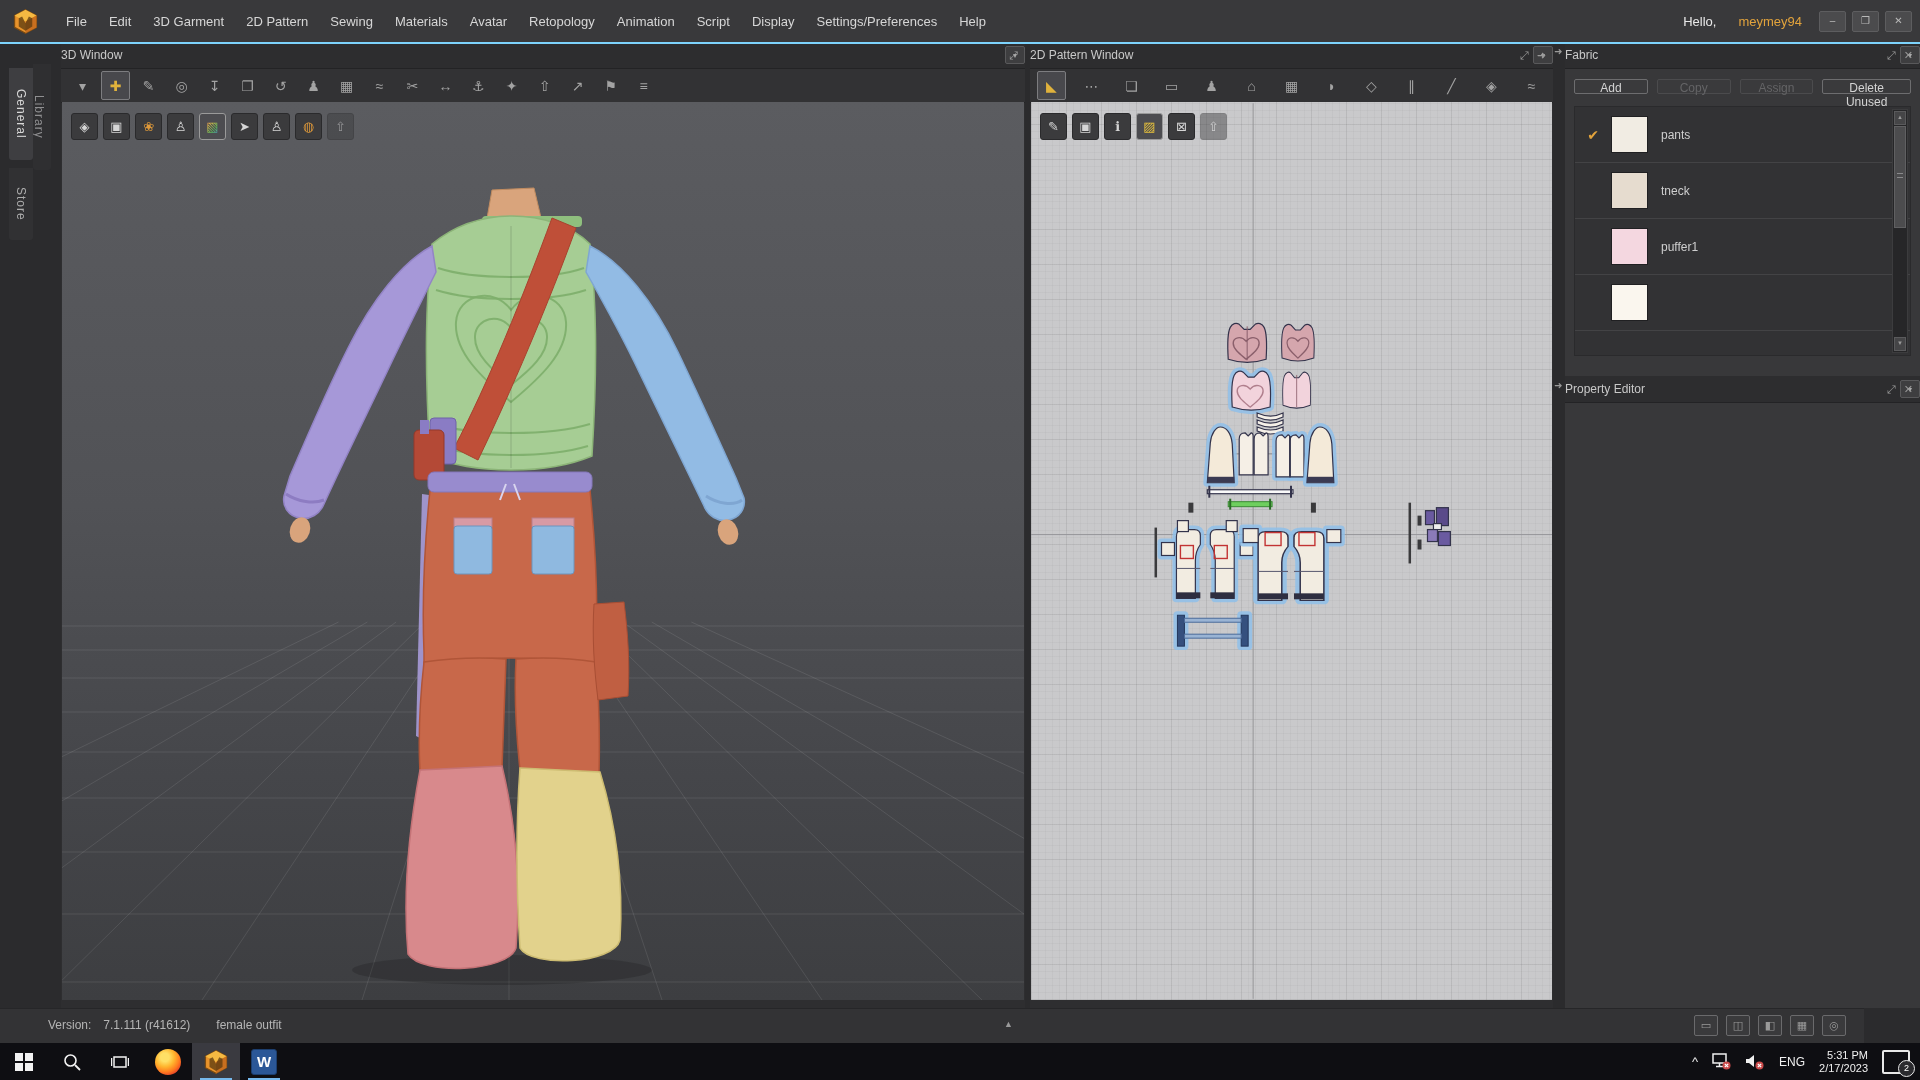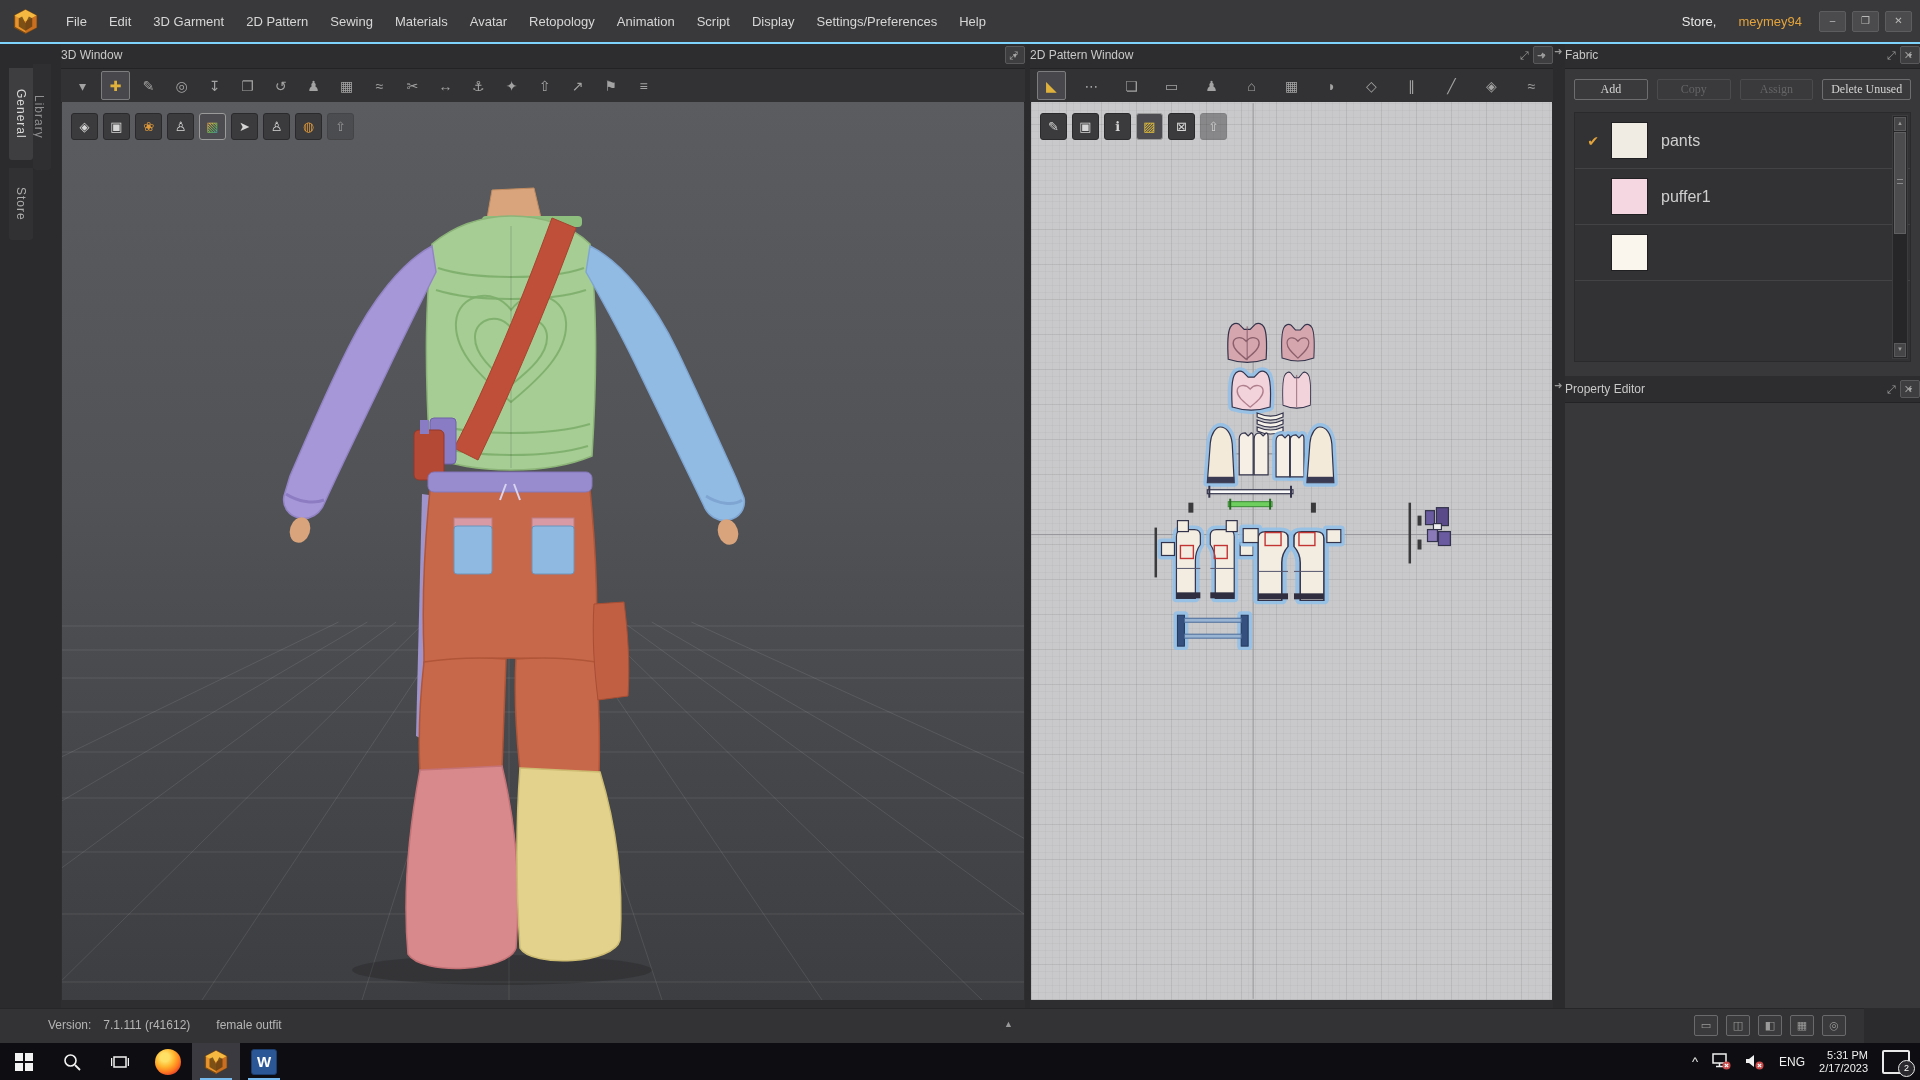--- a/index.html
+++ b/index.html
@@ -55,28 +55,28 @@
   .ov.rainbow span{background:linear-gradient(135deg,#e05a5a,#e0c04a,#5ac05a,#4a8ae0);-webkit-background-clip:text;background-clip:text;color:transparent;}
   
   .axis{stroke:#96969a;stroke-width:1;}
   .halo{fill:none;stroke:#8fc0ea;stroke-width:8;opacity:.85;stroke-linejoin:round;stroke-linecap:round;}
   .p-out{stroke:#33334b;stroke-width:1.2;}
   .redmark{stroke:#c23333;stroke-width:1.4;fill:none;}
   .gridline{stroke:#ffffff;opacity:.09;stroke-width:1;}
   .quilt{fill:none;stroke:#7dae6a;stroke-width:2;opacity:.9;}
   
   .fab-buttons{display:flex;gap:9px;padding:10px 9px 9px 9px;}
-  .fbtn{flex:1;height:21px;background:#3a3a3c;border:1px solid #6d6d6f;border-radius:2px;color:#d4d4d4;font-size:12px;font-family:Liberation Serif, serif;}
+  .fbtn{flex:1;height:15px;background:#3a3a3c;border:1px solid #6d6d6f;border-radius:2px;color:#d4d4d4;font-size:12px;font-family:Liberation Sans, sans-serif;}
   .fbtn.wide{flex:1.25;}
   .fbtn.disabled{color:#646466;border-color:#4b4b4d;}
   .fab-list{position:relative;margin:3px 9px 0 9px;height:248px;background:#323234;border:1px solid #2a2a2c;overflow:hidden;}
   .fab-row{height:55px;display:flex;align-items:center;border-bottom:1px solid #434345;}
   .fab-check{width:36px;text-align:center;color:#e2a33c;font-size:14px;flex:0 0 auto;}
   .fab-swatch{width:35px;height:35px;border:1px solid #202022;flex:0 0 auto;}
-  .fab-name{margin-left:13px;color:#cfcfcf;font-size:16px;}
+  .fab-name{margin-left:13px;color:#cfcfcf;font-size:12px;}
   .fab-scroll{position:absolute;right:2px;top:2px;bottom:2px;width:14px;background:#262628;border:1px solid #3c3c3e;}
   .fs-btn{position:absolute;left:1px;width:10px;height:12px;background:#454547;border:1px solid #5a5a5c;color:#9a9a9a;font-size:6px;text-align:center;line-height:11px;}
   .fs-up{top:1px;} .fs-down{bottom:1px;}
   .fs-thumb{position:absolute;left:1px;top:16px;width:10px;height:100px;background:#4c4c4e;border:1px solid #606062;}
   .fs-grip{margin:46px auto 0 auto;width:6px;border-top:1px solid #8a8a8c;border-bottom:1px solid #8a8a8c;height:3px;}
   #propertyHeader{position:absolute;left:0;top:334px;width:100%;}
   .gutter-arrow{position:absolute;color:#9a9a9a;font-size:10px;z-index:25;}
   
   .statusbar{position:absolute;left:0;top:1008px;width:1864px;height:35px;background:#333335;border-top:1px solid #262628;color:#b5b5b5;font-size:12px;}
   .status-left{position:absolute;left:48px;top:9px;display:flex;gap:12px;}
@@ -116,21 +116,21 @@
       <div class="menu-item" data-name="menu-materials">Materials</div>
       <div class="menu-item" data-name="menu-avatar">Avatar</div>
       <div class="menu-item" data-name="menu-retopology">Retopology</div>
       <div class="menu-item" data-name="menu-animation">Animation</div>
       <div class="menu-item" data-name="menu-script">Script</div>
       <div class="menu-item" data-name="menu-display">Display</div>
       <div class="menu-item" data-name="menu-settings-preferences">Settings/Preferences</div>
       <div class="menu-item" data-name="menu-help">Help</div>
     </div>
   <div class="greet" data-name="user-greeting">
-    <span data-name="greeting-text">Store,</span>
+    <span data-name="greeting-text">Hello,</span>
     <span class="username" data-name="username">meymey94</span>
   </div>
   <div class="winbtns" data-name="window-buttons">
       <div class="winbtn" data-name="minimize-button">–</div>
       <div class="winbtn" data-name="restore-button">❐</div>
       <div class="winbtn" data-name="close-button">✕</div>
     </div>
 </div>
 
 <div data-name="side-tabs-container" id="sideTabs">
@@ -557,20 +557,25 @@
       <button class="fbtn disabled" data-name="assign-button">Assign</button>
       <button class="fbtn wide" data-name="delete-unused-button">Delete Unused</button>
     </div>
   <div class="fab-list" data-name="fabric-list">
     <div id="fabRows">
         <div class="fab-row" data-name="fabric-item-pants">
           <span class="fab-check" data-name="fabric-check-icon">✔</span>
           <div class="fab-swatch" data-name="fabric-swatch" style="background: rgb(241, 236, 227);"></div>
           <span class="fab-name" data-name="fabric-name">pants</span>
         </div>
+        <div class="fab-row" data-name="fabric-item-tneck">
+          <span class="fab-check" data-name="fabric-check-icon"></span>
+          <div class="fab-swatch" data-name="fabric-swatch" style="background: rgb(230, 220, 207);"></div>
+          <span class="fab-name" data-name="fabric-name">tneck</span>
+        </div>
         <div class="fab-row" data-name="fabric-item-puffer1">
           <span class="fab-check" data-name="fabric-check-icon"></span>
           <div class="fab-swatch" data-name="fabric-swatch" style="background: rgb(244, 215, 224);"></div>
           <span class="fab-name" data-name="fabric-name">puffer1</span>
         </div>
         <div class="fab-row" data-name="fabric-item">
           <span class="fab-check" data-name="fabric-check-icon"></span>
           <div class="fab-swatch" data-name="fabric-swatch" style="background: rgb(250, 246, 238);"></div>
           <span class="fab-name" data-name="fabric-name"></span>
         </div>

